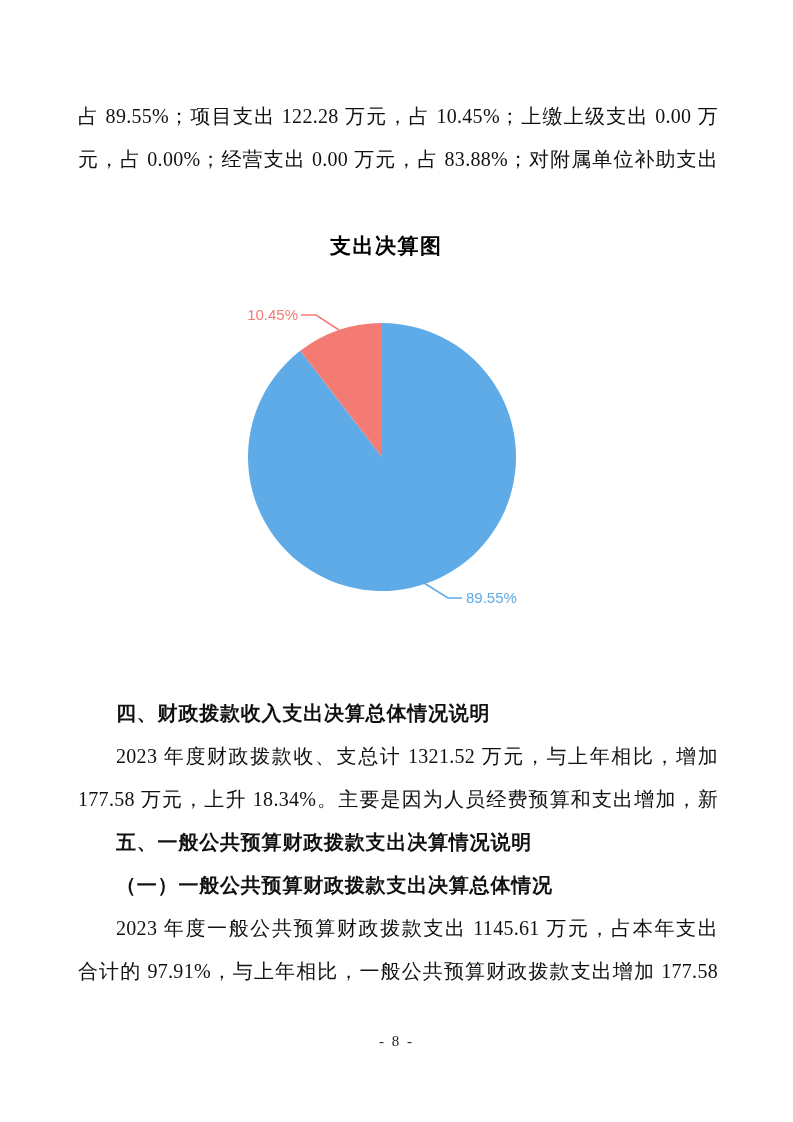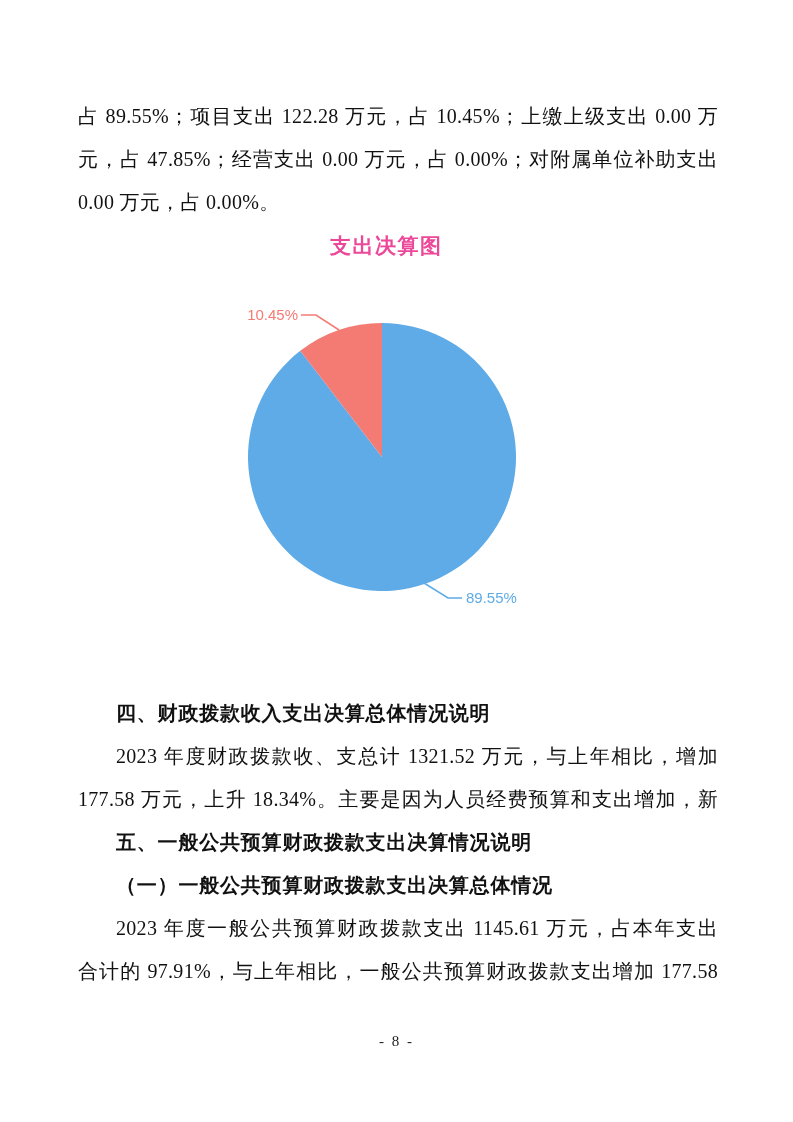--- a/index.html
+++ b/index.html
@@ -30,21 +30,21 @@
   .indent { text-indent: 38px; }
   .heading { font-weight: bold; letter-spacing: 0.8px; }
 
   .chart-title {
     position: absolute;
     left: 330px;
     top: 232px;
     font-family: "Liberation Sans", "DejaVu Sans", sans-serif;
     font-size: 21px;
     font-weight: bold;
-    color: #ec4899;
+    color: #000000;
     letter-spacing: 1.5px;
   }
   .legend {
     position: absolute;
     left: 506px;
     top: 236px;
     font-family: "Liberation Sans", "DejaVu Sans", sans-serif;
   }
   .legend-row {
     display: flex;
@@ -78,22 +78,21 @@
     color: #222222;
   }
 </style>
 </head>
 <body>
 
 <div class="page">
 
   <div class="textblock" id="intro-block">
     <div class="line j">占 89.55%；项目支出 122.28 万元，占 10.45%；上缴上级支出 0.00 万</div>
-    <div class="line j">元，占 47.85%；经营支出 0.00 万元，占 0.00%；对附属单位补助支出</div>
-    <div class="line">0.00 万元，占 0.00%。</div>
+    <div class="line j">元，占 0.00%；经营支出 0.00 万元，占 83.88%；对附属单位补助支出</div>
   </div>
 
   <div class="chart-title">支出决算图</div>
 
 
   <svg class="pie-svg" width="793" height="400" viewBox="0 0 793 400">
 
     <path d="M 382 232 L 382 98 A 134 134 0 1 1 300.22 125.85 Z" fill="#5EABE7"></path>
 
     <path d="M 382 232 L 382 98 A 134 134 0 0 0 300.22 125.85 Z" fill="#F47B74"></path>

